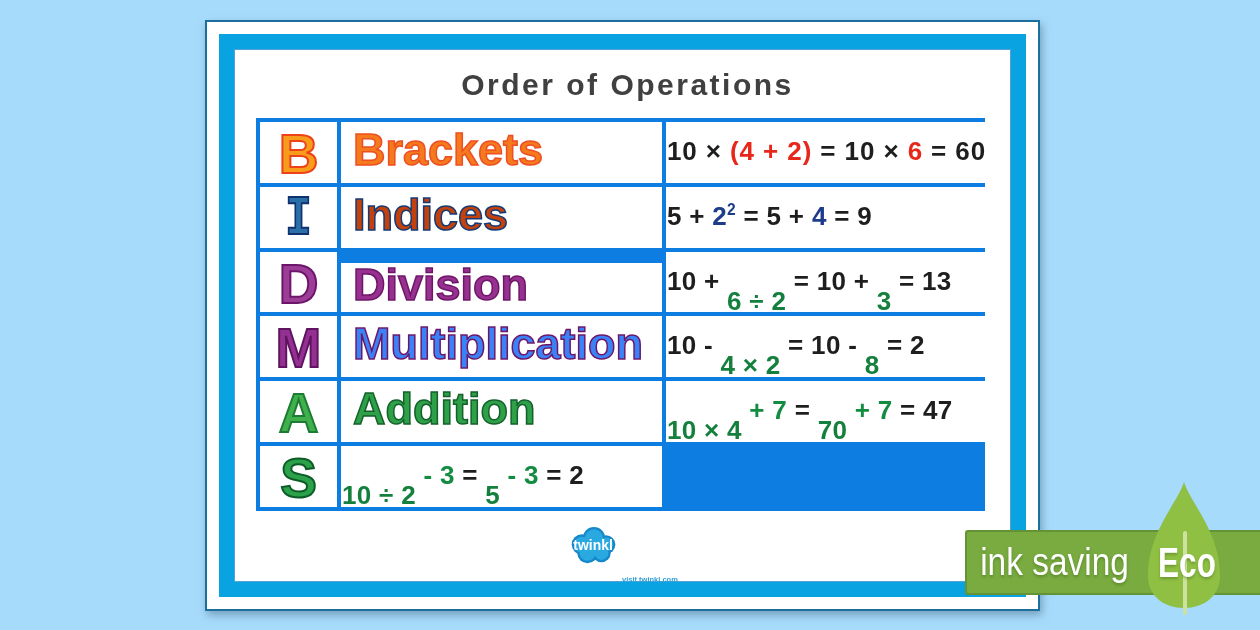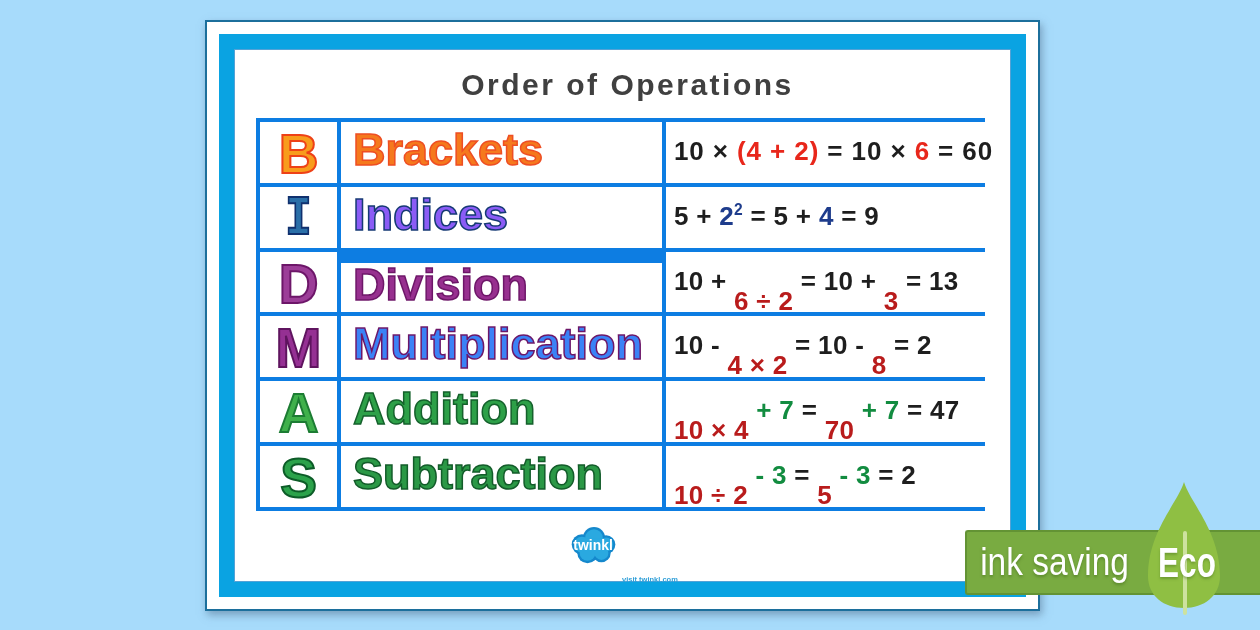--- a/index.html
+++ b/index.html
@@ -14,34 +14,34 @@
   .title{position:absolute;left:210px;top:68px;width:835px;text-align:center;
          font-size:30px;font-weight:bold;color:#404040;letter-spacing:2.5px;}
   .tbl{position:absolute;left:256px;top:118px;width:729px;height:393px;
        background:#0d7de2;display:grid;
        grid-template-columns:77px 321px 1fr;
        grid-template-rows:repeat(6,minmax(0,1fr));
        gap:4px;padding:4px;box-sizing:border-box;}
   .cell{background:#fff;display:flex;align-items:center;}
   .lt{justify-content:center;font-size:55px;font-weight:bold;line-height:1;padding-top:4px;box-sizing:border-box;}
   .wd{padding-left:12px;font-size:45px;font-weight:bold;padding-bottom:5px;box-sizing:border-box;}
-  .ex{padding-left:8px;font-size:26px;font-weight:bold;color:#1e1e1e;
+  .ex{padding-left:1px;font-size:26px;font-weight:bold;color:#1e1e1e;
       letter-spacing:0.3px;padding-bottom:2px;box-sizing:border-box;}
   .ex .r{color:#e8271b;}
   .ex .n{color:#1e3c8c;text-align:center;}
-  .ex .p{color:#b91c1c;margin-top:40px;}
+  .ex .p{color:#15803d;margin-top:40px;}
   .ex .g{color:#128c40;}
   .lB{color:#f89c1c;-webkit-text-stroke:2px #ee4117;}
   .lI{color:#2a6fa8;-webkit-text-stroke:2px #10306e;font-family:"Liberation Mono",monospace;}
   .lD{color:#9c3d98;-webkit-text-stroke:2px #6d1669;}
   .lM{color:#953093;-webkit-text-stroke:2px #5f145f;}
   .lA{color:#3fb04b;-webkit-text-stroke:2px #1c7c33;}
   .lS{color:#2ba24a;-webkit-text-stroke:2px #0d5c28;}
   .wB{color:#f5791d;-webkit-text-stroke:1.5px #ee4e23;}
-  .wI{color:#8b5cf6;-webkit-text-stroke:1.5px #163a74;}
+  .wI{color:#c2410c;-webkit-text-stroke:1.5px #163a74;}
   .wD{color:#97308f;margin-top:11px;-webkit-text-stroke:1.5px #6d1668;}
   .wM{color:#3b82f6;-webkit-text-stroke:1.5px #6d1668;}
   .wA{color:#2da048;-webkit-text-stroke:1.5px #15612c;}
   .wS{color:#2b9846;-webkit-text-stroke:1.5px #135c2a;}
   sup{font-size:60%;vertical-align:super;}
   .visit{position:absolute;left:622px;top:575px;font-size:7.5px;font-weight:bold;
          color:#2f9fd8;}
   .banner{position:absolute;left:965px;top:530px;width:295px;height:65px;
           background:#79ab41;border:2px solid #639334;border-right:none;
           border-radius:3px 0 0 3px;box-sizing:border-box;}
@@ -69,21 +69,20 @@
     <div class="cell lt lD">D</div>
     <div class="cell wd wD">Division</div>
     <div class="cell ex">10&nbsp;+&nbsp;<span class="p">6&nbsp;÷&nbsp;2</span>&nbsp;=&nbsp;10&nbsp;+&nbsp;<span class="p">3</span>&nbsp;=&nbsp;13</div>
     <div class="cell lt lM">M</div>
     <div class="cell wd wM">Multiplication</div>
     <div class="cell ex">10&nbsp;-&nbsp;<span class="p">4&nbsp;×&nbsp;2</span>&nbsp;=&nbsp;10&nbsp;-&nbsp;<span class="p">8</span>&nbsp;=&nbsp;2</div>
     <div class="cell lt lA">A</div>
     <div class="cell wd wA">Addition</div>
     <div class="cell ex"><span class="p">10&nbsp;×&nbsp;4</span>&nbsp;<span class="g">+&nbsp;7</span>&nbsp;=&nbsp;<span class="p">70</span>&nbsp;<span class="g">+&nbsp;7</span>&nbsp;=&nbsp;47</div>
     <div class="cell lt lS">S</div>
-    <div class="cell wd wS">Subtraction</div>
     <div class="cell ex"><span class="p">10&nbsp;÷&nbsp;2</span>&nbsp;<span class="g">-&nbsp;3</span>&nbsp;=&nbsp;<span class="p">5</span>&nbsp;<span class="g">-&nbsp;3</span>&nbsp;=&nbsp;2</div>
   </div>
   <svg width="54" height="39" viewBox="0 0 58 42" style="position:absolute;left:567px;top:526px;">
     <g>
       <circle cx="16" cy="20" r="11" fill="#1588cc"></circle>
       <circle cx="29" cy="13" r="12" fill="#1588cc"></circle>
       <circle cx="42" cy="20" r="10" fill="#1588cc"></circle>
       <circle cx="22" cy="29" r="11" fill="#1588cc"></circle>
       <circle cx="37" cy="29" r="10" fill="#1588cc"></circle>
       <circle cx="16" cy="20" r="8.5" fill="#2aa9e0"></circle>

